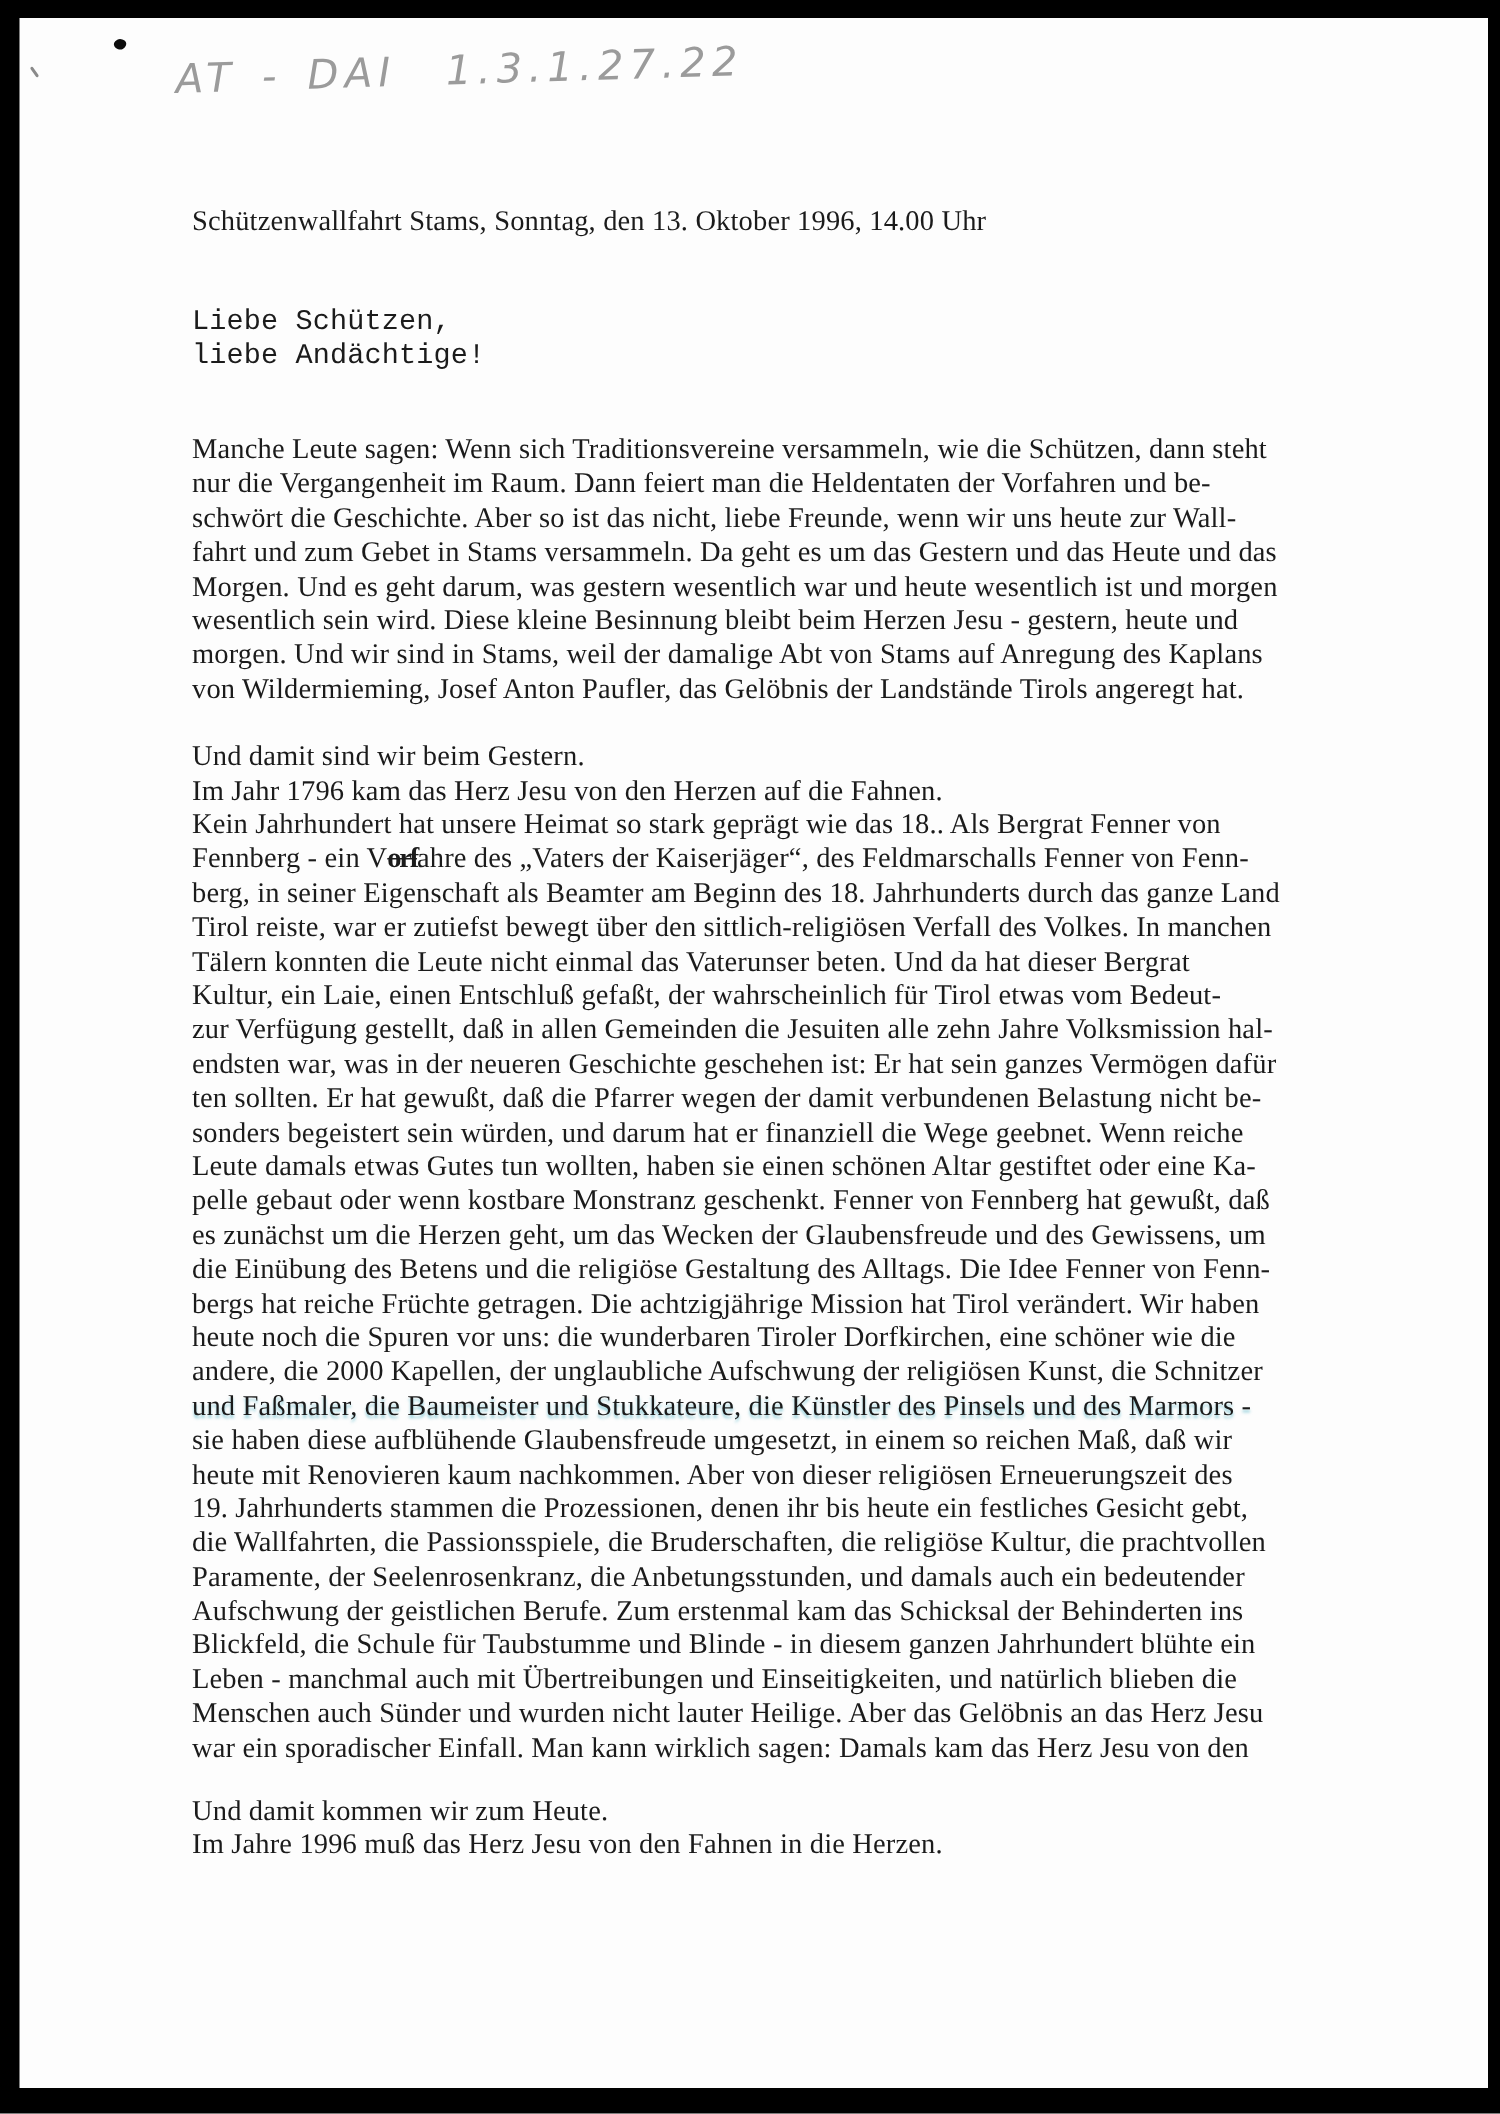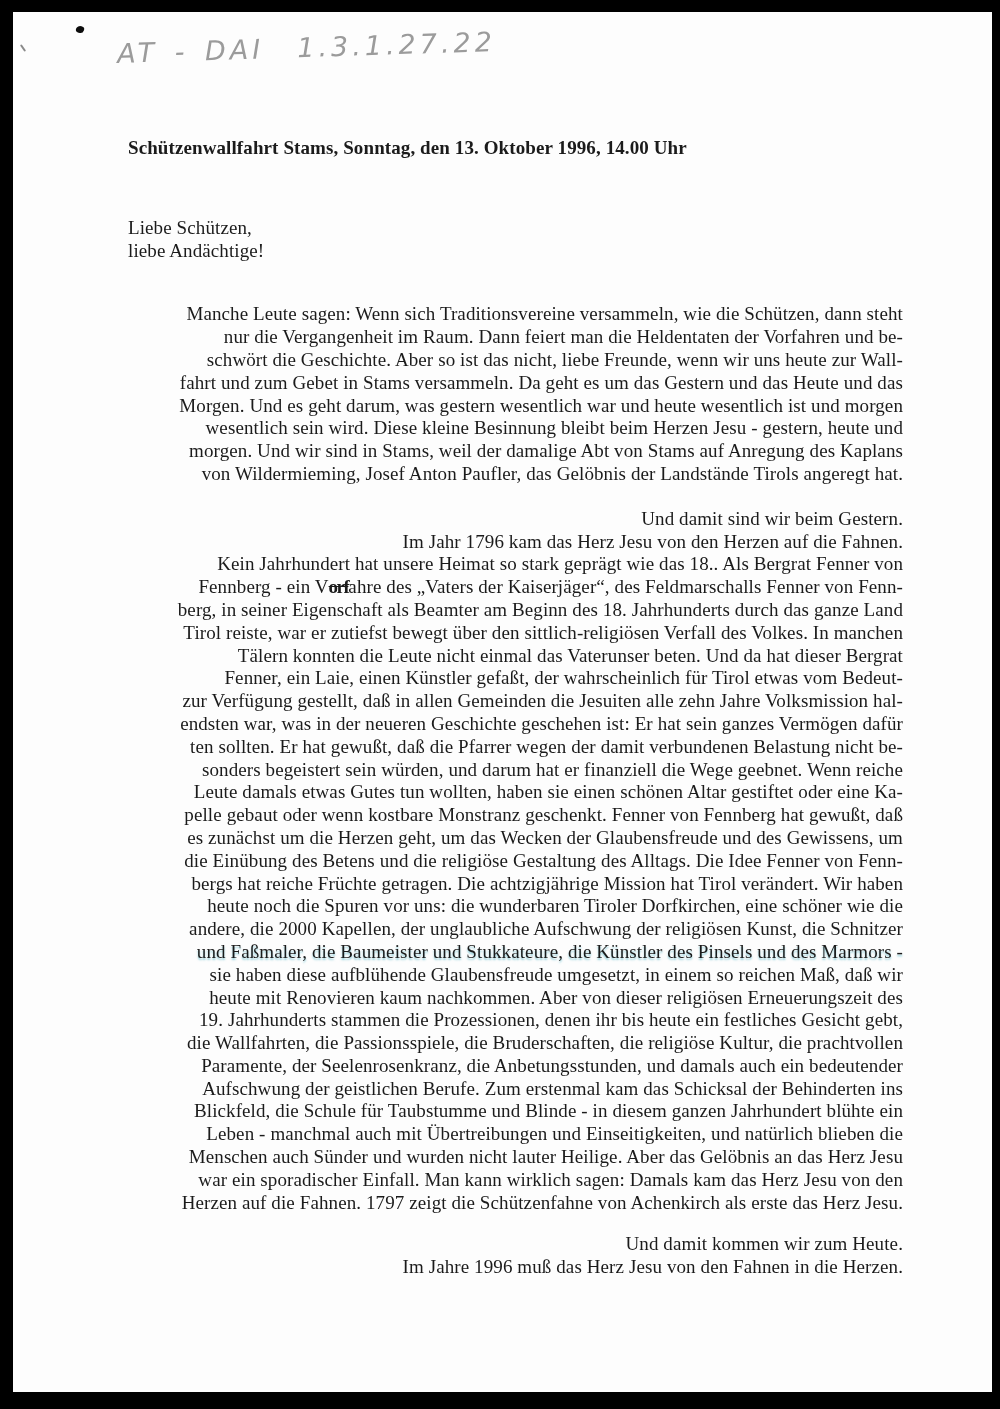--- a/index.html
+++ b/index.html
@@ -41,23 +41,23 @@
     white-space: pre;
     font-weight: 300;
   }
   .content {
     position: absolute; left: 115px; top: 0; width: 775px;
     color: var(--ink, #1b1b1b);
     font-size: 19px;
     line-height: 22.8px;
     letter-spacing: 0.1px;
   }
-  .title { padding-top: 125px; white-space: pre; font-weight: bold; }
-  .salutation { margin-top: 57px; }
-  .paragraphs .para { margin-top: 19px; text-align: right; }
+  .title { padding-top: 125px; white-space: pre; }
+  .salutation { margin-top: 43px; font-family: Liberation Mono, monospace; }
+  .paragraphs .para { margin-top: 19px; }
   .paragraphs .para:first-child { margin-top: 41px; }
   .paragraphs .para:nth-child(2) { margin-top: 22px; }
   .line { white-space: pre; }
   .scan-cyan { text-shadow: 0 2px 2px rgba(62, 172, 192, 0.55); }
   .overtype {
     font-weight: bold;
     text-decoration: line-through;
     letter-spacing: -1.5px;
   }
 </style>
@@ -86,21 +86,21 @@
           <div class="line">von Wildermieming, Josef Anton Paufler, das Gelöbnis der Landstände Tirols angeregt hat.</div>
         </div>
         <div class="para">
           <div class="line">Und damit sind wir beim Gestern.</div>
           <div class="line">Im Jahr 1796 kam das Herz Jesu von den Herzen auf die Fahnen.</div>
           <div class="line">Kein Jahrhundert hat unsere Heimat so stark geprägt wie das 18.. Als Bergrat Fenner von</div>
           <div class="line">Fennberg - ein V<span class="overtype">orf</span>ahre des „Vaters der Kaiserjäger“, des Feldmarschalls Fenner von Fenn-</div>
           <div class="line">berg, in seiner Eigenschaft als Beamter am Beginn des 18. Jahrhunderts durch das ganze Land</div>
           <div class="line">Tirol reiste, war er zutiefst bewegt über den sittlich-religiösen Verfall des Volkes. In manchen</div>
           <div class="line">Tälern konnten die Leute nicht einmal das Vaterunser beten. Und da hat dieser Bergrat</div>
-          <div class="line">Fenner, ein Laie, einen Künstler gefaßt, der wahrscheinlich für Tirol etwas vom Bedeut-</div>
+          <div class="line">Kultur, ein Laie, einen Entschluß gefaßt, der wahrscheinlich für Tirol etwas vom Bedeut-</div>
           <div class="line">zur Verfügung gestellt, daß in allen Gemeinden die Jesuiten alle zehn Jahre Volksmission hal-</div>
           <div class="line">endsten war, was in der neueren Geschichte geschehen ist: Er hat sein ganzes Vermögen dafür</div>
           <div class="line">ten sollten. Er hat gewußt, daß die Pfarrer wegen der damit verbundenen Belastung nicht be-</div>
           <div class="line">sonders begeistert sein würden, und darum hat er finanziell die Wege geebnet. Wenn reiche</div>
           <div class="line">Leute damals etwas Gutes tun wollten, haben sie einen schönen Altar gestiftet oder eine Ka-</div>
           <div class="line">pelle gebaut oder wenn kostbare Monstranz geschenkt. Fenner von Fennberg hat gewußt, daß</div>
           <div class="line">es zunächst um die Herzen geht, um das Wecken der Glaubensfreude und des Gewissens, um</div>
           <div class="line">die Einübung des Betens und die religiöse Gestaltung des Alltags. Die Idee Fenner von Fenn-</div>
           <div class="line">bergs hat reiche Früchte getragen. Die achtzigjährige Mission hat Tirol verändert. Wir haben</div>
           <div class="line">heute noch die Spuren vor uns: die wunderbaren Tiroler Dorfkirchen, eine schöner wie die</div>
@@ -109,21 +109,20 @@
           <div class="line">sie haben diese aufblühende Glaubensfreude umgesetzt, in einem so reichen Maß, daß wir</div>
           <div class="line">heute mit Renovieren kaum nachkommen. Aber von dieser religiösen Erneuerungszeit des</div>
           <div class="line">19. Jahrhunderts stammen die Prozessionen, denen ihr bis heute ein festliches Gesicht gebt,</div>
           <div class="line">die Wallfahrten, die Passionsspiele, die Bruderschaften, die religiöse Kultur, die prachtvollen</div>
           <div class="line">Paramente, der Seelenrosenkranz, die Anbetungsstunden, und damals auch ein bedeutender</div>
           <div class="line">Aufschwung der geistlichen Berufe. Zum erstenmal kam das Schicksal der Behinderten ins</div>
           <div class="line">Blickfeld, die Schule für Taubstumme und Blinde - in diesem ganzen Jahrhundert blühte ein</div>
           <div class="line">Leben - manchmal auch mit Übertreibungen und Einseitigkeiten, und natürlich blieben die</div>
           <div class="line">Menschen auch Sünder und wurden nicht lauter Heilige. Aber das Gelöbnis an das Herz Jesu</div>
           <div class="line">war ein sporadischer Einfall. Man kann wirklich sagen: Damals kam das Herz Jesu von den</div>
-          <div class="line">Herzen auf die Fahnen. 1797 zeigt die Schützenfahne von Achenkirch als erste das Herz Jesu.</div>
         </div>
         <div class="para">
           <div class="line">Und damit kommen wir zum Heute.</div>
           <div class="line">Im Jahre 1996 muß das Herz Jesu von den Fahnen in die Herzen.</div>
         </div>
       </div>
   </div>
 </div>
 
 </body></html>

